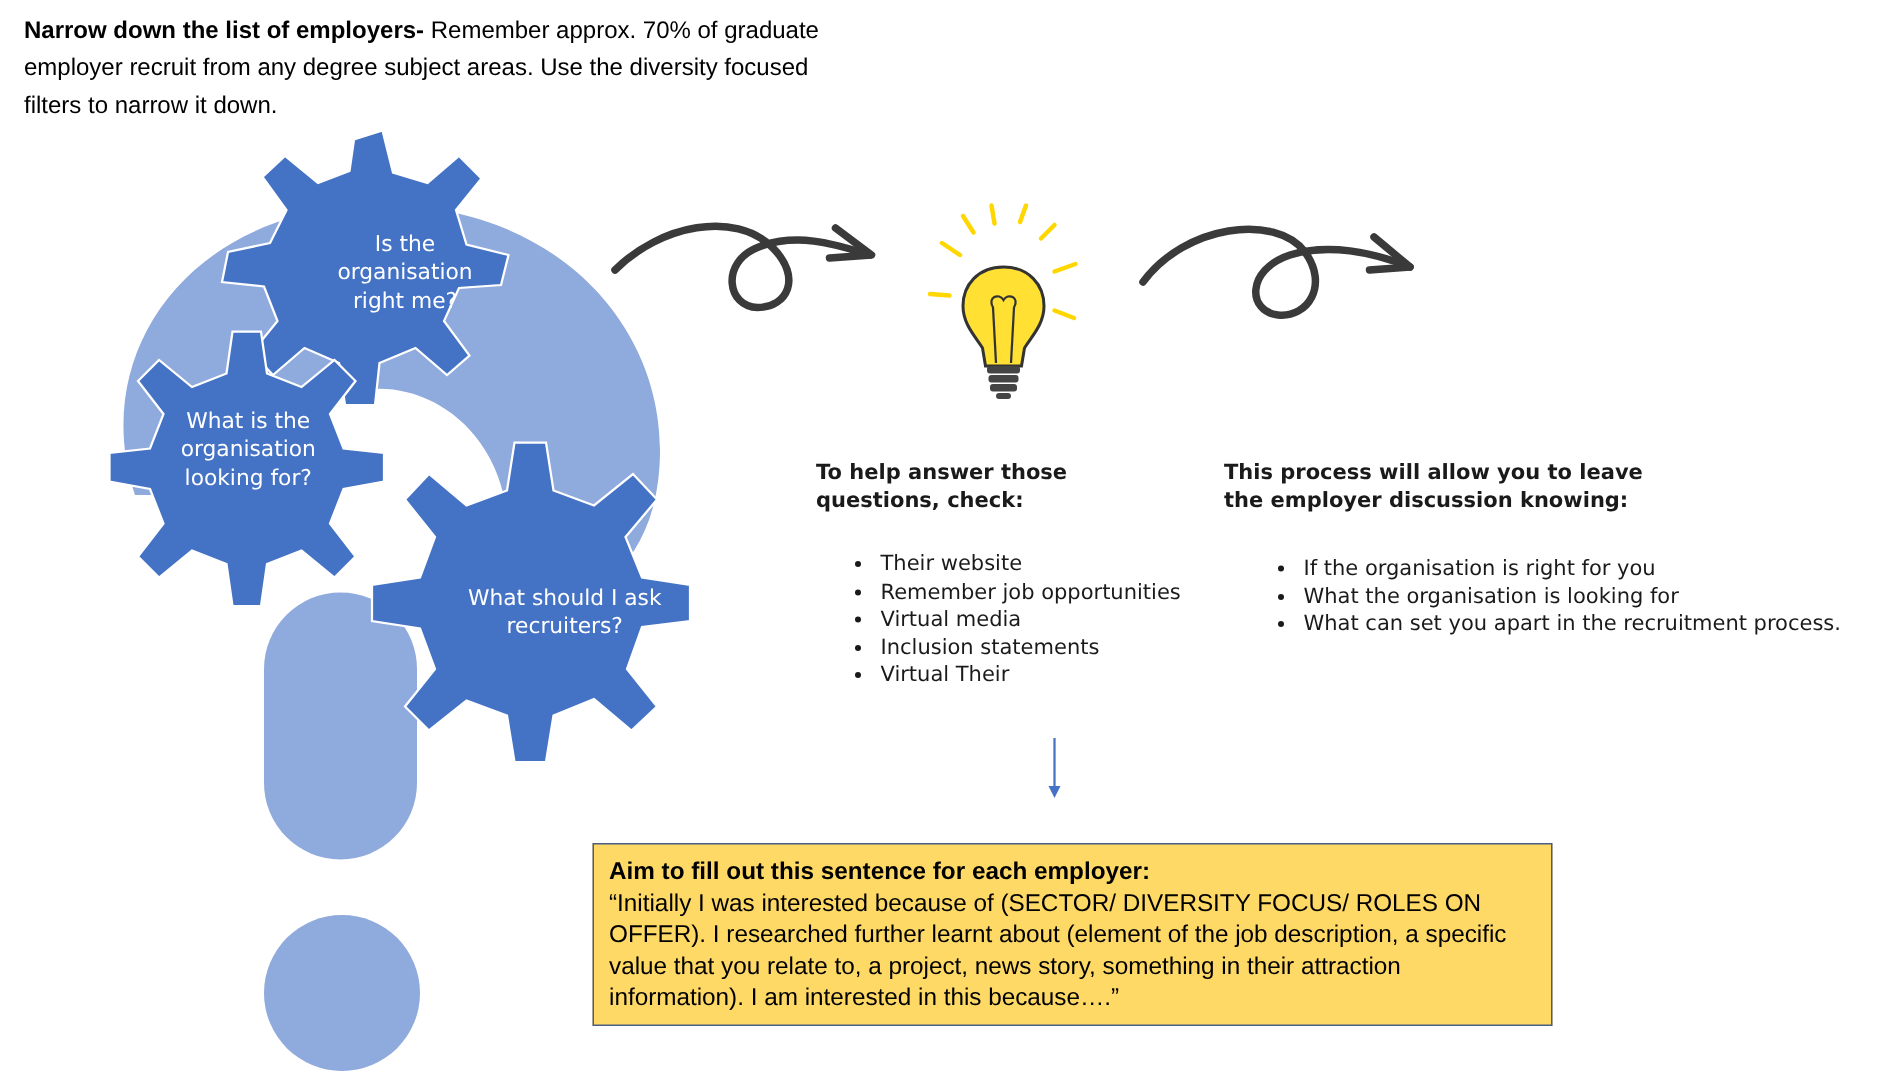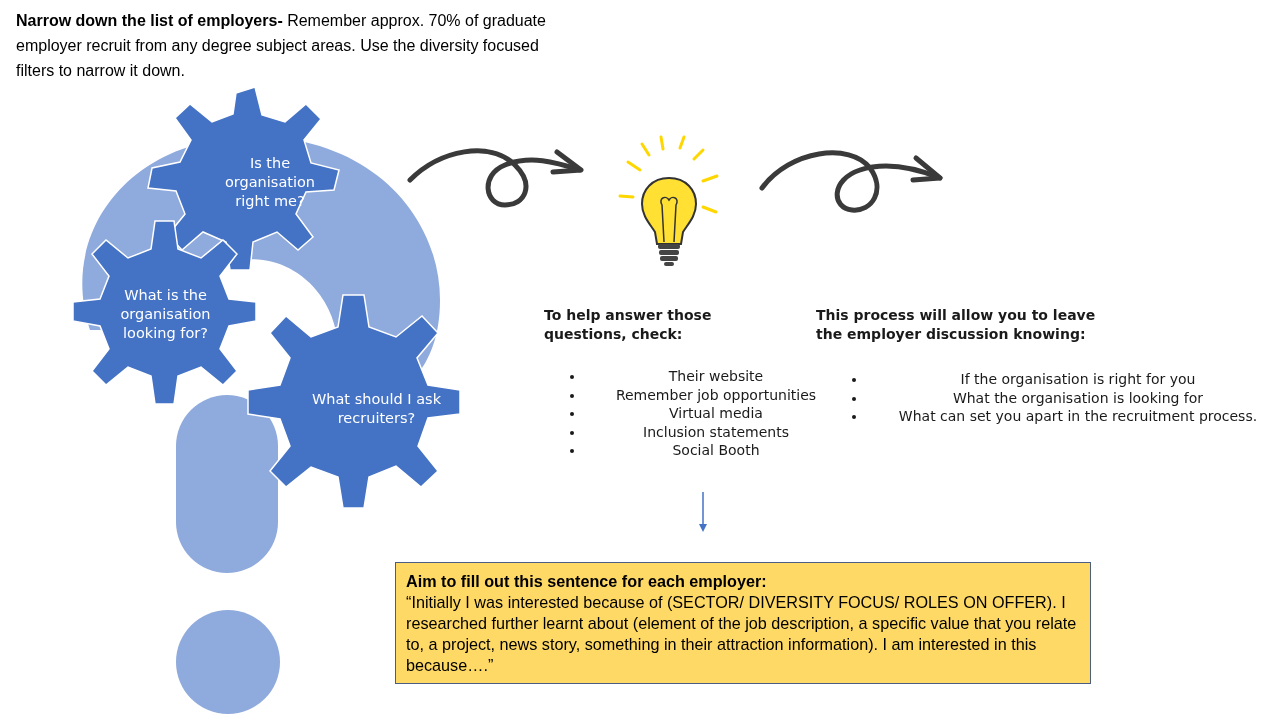--- a/index.html
+++ b/index.html
@@ -3,22 +3,22 @@
 <meta charset="utf-8">
 <style>
   html, body { margin:0; padding:0; background:#ffffff; }
   body { width:1269px; height:726px; position:relative; overflow:hidden; font-family:"Liberation Sans", sans-serif; color:#000; }
   .intro { position:absolute; left:16px; top:8px; width:560px; font-size:16px; line-height:25px; }
   .intro b { font-weight:bold; }
   .art { position:absolute; left:0; top:0; }
   .gear-label { position:absolute; color:#ffffff; font-family:"DejaVu Sans", sans-serif; font-size:14.5px; line-height:19px; text-align:center; }
   .col-head { position:absolute; font-family:"DejaVu Sans", sans-serif; font-weight:bold; font-size:14px; line-height:19px; color:#1a1a1a; }
   .blist { position:absolute; margin:0; padding:0 0 0 18px; font-family:"DejaVu Sans", sans-serif; font-size:14px; line-height:18.6px; color:#1a1a1a; }
-  .blist li { padding-left:2px;text-align:center; }
-  .aim-box { position:absolute; left:395px; top:562px; width:696px; height:122px; box-sizing:border-box; background:#ffd966; border:1.5px solid #4a5d85; padding:8px 10px 0 10px; font-size:16.2px; line-height:21px; color:#000; }
+  .blist li { padding-left:2px; }
+  .aim-box { position:absolute; left:395px; top:562px; width:640px; height:122px; box-sizing:border-box; background:#ffd966; border:1.5px solid #4a5d85; padding:8px 10px 0 10px; font-size:16.2px; line-height:21px; color:#000; }
   .aim-box .aim-title { font-weight:bold; display:block; }
 </style>
 </head>
 <body>
 
 <div class="intro">
   <b>Narrow down the list of employers-</b><span> Remember approx. 70% of graduate employer recruit from any degree subject areas. Use the diversity focused filters to narrow it down.</span>
 </div>
 
 <svg class="art" width="1269" height="726" viewBox="0 0 1269 726">
@@ -70,30 +70,30 @@
     <path d="M916,158 L940,178 L913,180"></path>
   </g>
 
   <g>
     <line x1="703" y1="492" x2="703" y2="526" stroke="#4472c4" stroke-width="1.5"></line>
     <path d="M699,524 L703,532 L707,524 Z" fill="#4472c4"></path>
   </g>
 </svg>
 
 <div class="gear-label" style="left:215px; top:154px; width:110px;">Is the organisation right me?</div>
-<div class="gear-label" style="left:108px; top:286px; width:115px;">What is the organisation looking for?</div>
+<div class="gear-label" style="left:108px; top:272px; width:115px;">What is the organisation looking for?</div>
 <div class="gear-label" style="left:283px; top:390px; width:145px;margin-left:21px;">What should I ask recruiters?</div>
 
 <div class="col-head" style="left:544px; top:306px; width:200px;">To help answer those questions, check:</div>
 <ul class="blist" style="left:567px; top:367px; width:260px;">
   <li>Their website</li>
   <li>Remember job opportunities</li>
   <li>Virtual media</li>
   <li>Inclusion statements</li>
-  <li>Social Booth</li>
+  <li>Virtual Their</li>
 </ul>
 
 <div class="col-head" style="left:816px; top:306px; width:300px;">This process will allow you to leave the employer discussion knowing:</div>
 <ul class="blist" style="left:849px; top:370px; width:420px;">
   <li>If the organisation is right for you</li>
   <li>What the organisation is looking for</li>
   <li>What can set you apart in the recruitment process.</li>
 </ul>
 
 <div class="aim-box">

